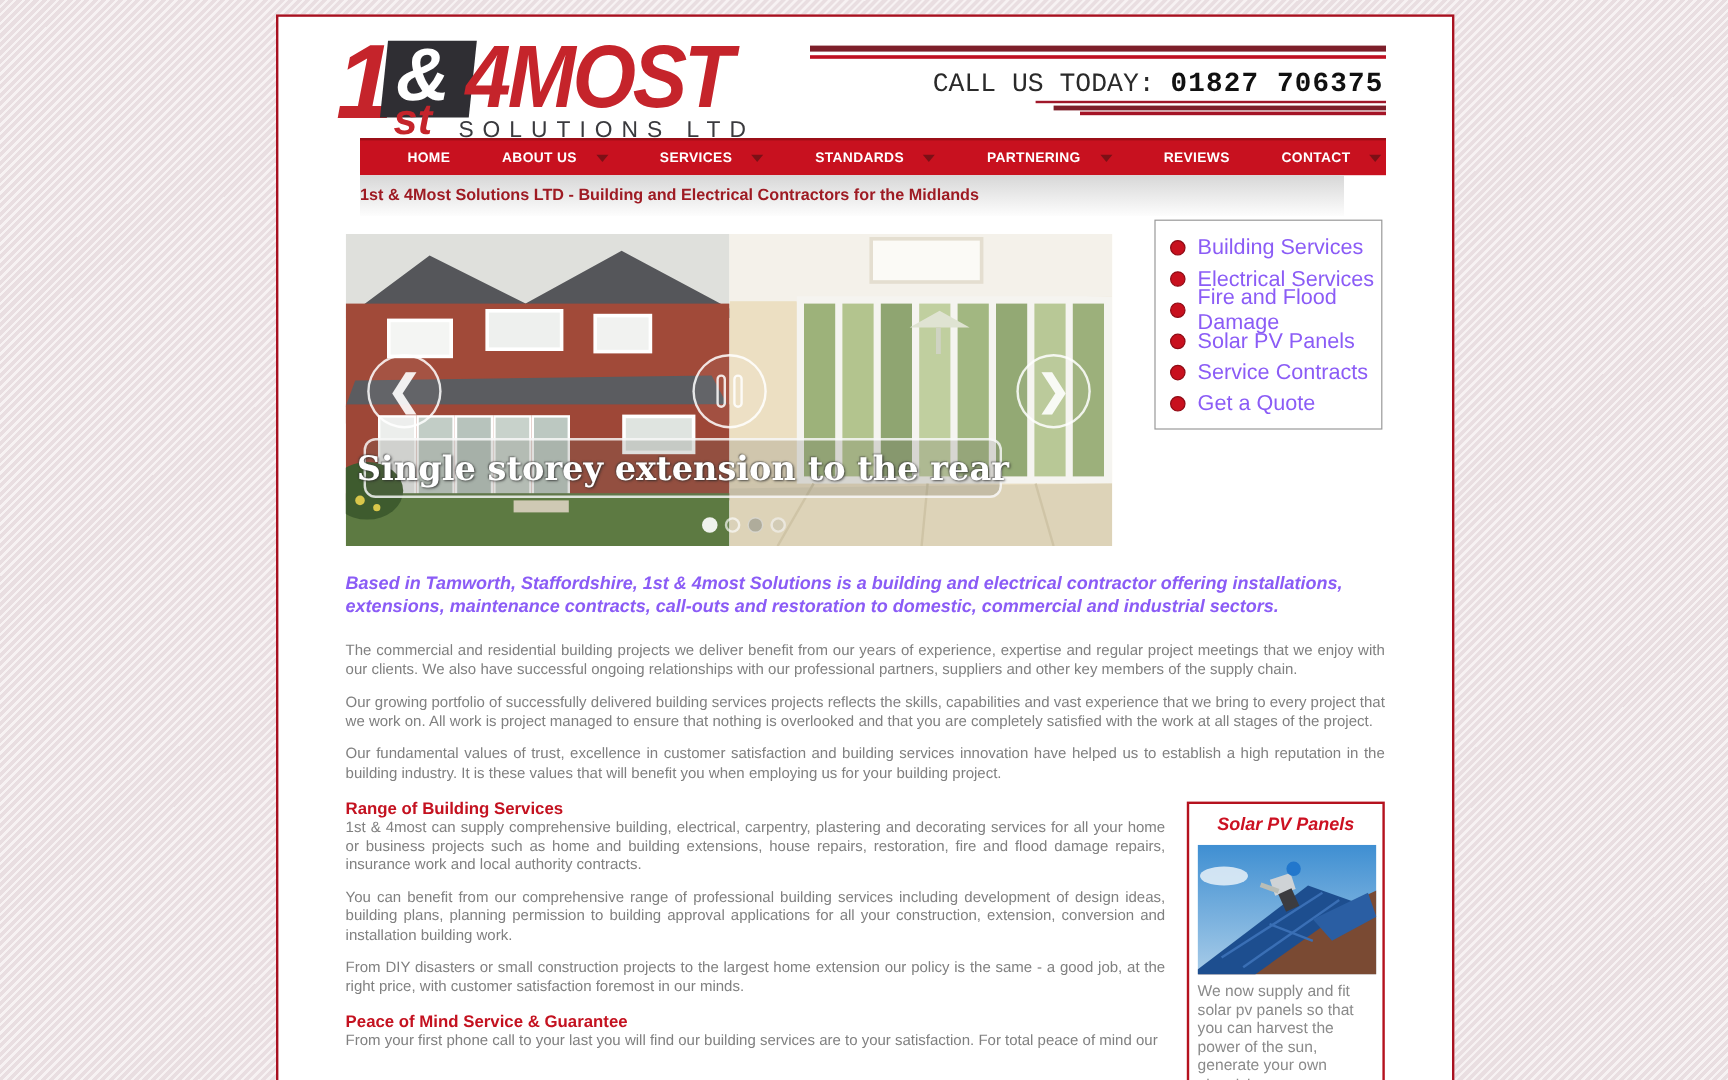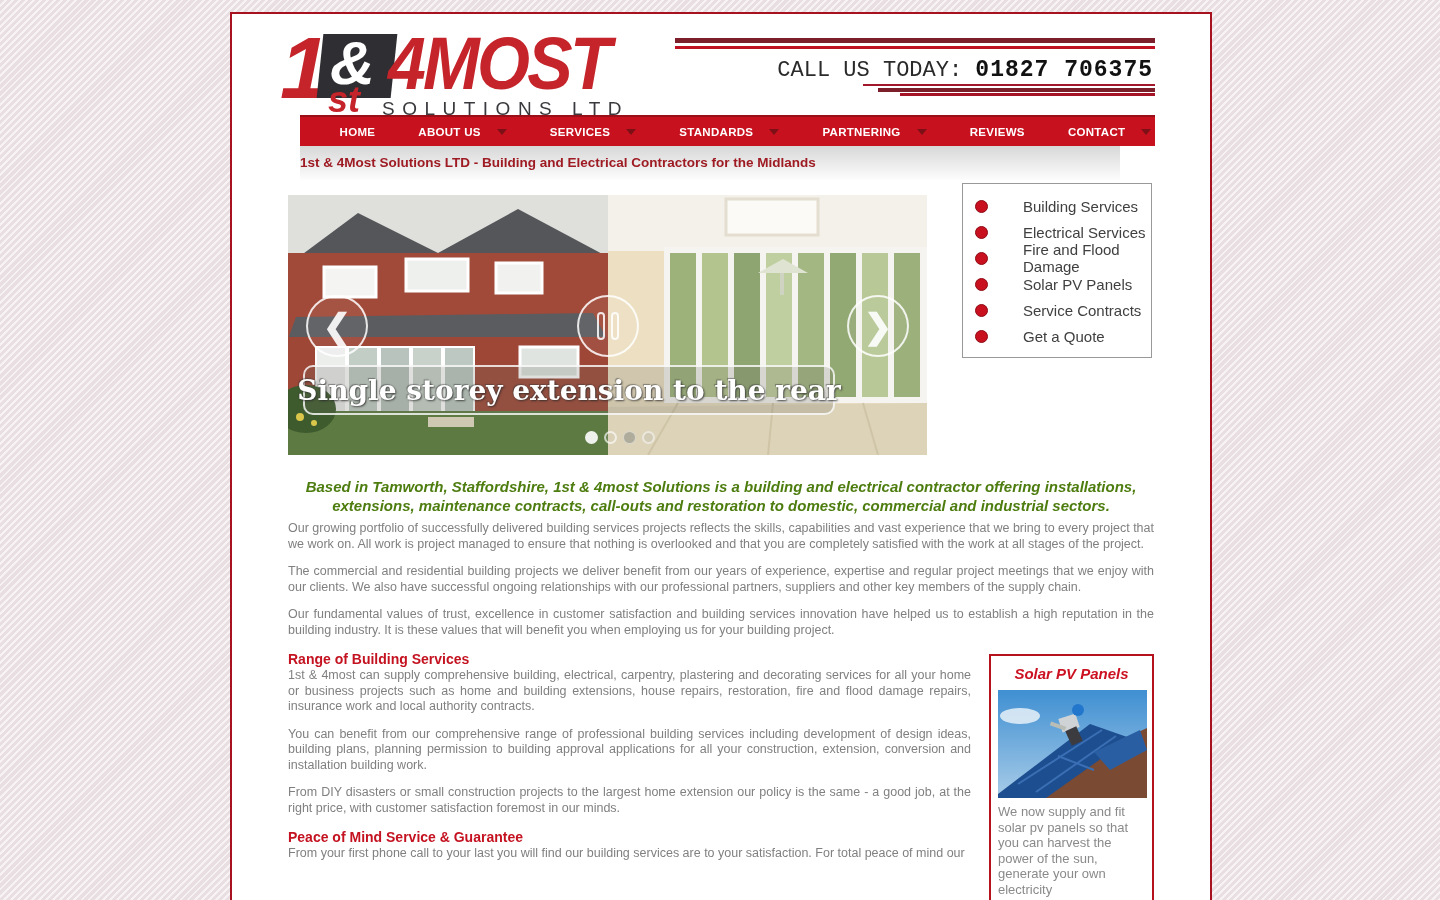--- a/index.html
+++ b/index.html
@@ -112,28 +112,27 @@
   
   .side-menu {
     position:absolute; left:730px; top:169px; width:190px;
     background:#ffffff; border:1px solid #999999; padding:9px 0 8px 12px;
   }
   .side-item { display:flex; align-items:center; height:26px; cursor:pointer; }
   .side-bullet {
     width:13px; height:13px; border-radius:50%; background:#c8101e;
     border:1px solid #8e0b15; margin-right:10px; flex:none;
   }
-  .side-label { color:#404040; font-size:15px;margin-left:25px; }
+  .side-label { color:#8b5cf6; font-size:18px; }
 
   
   .content { position:absolute; left:56px; top:463px; width:866px; }
   .intro {
-    color:#4d7c0f; font-weight:bold; font-style:italic; font-size:15px; line-height:19px;
-    margin-bottom:6px;
-    text-align:center;
+    color:#8b5cf6; font-weight:bold; font-style:italic; font-size:15px; line-height:19px;
+    margin-bottom:20px;
   }
   .sec-heading { color:#c41220; font-weight:bold; font-size:14px; margin:13px 0 1px 0; }
   .content p.body { color:#808080; font-size:12.5px; line-height:15.5px; margin:0 0 12px 0; text-align:justify; }
   .content p.body:last-child { margin-bottom:0; }
 
   
   .solar-box {
     float:right; width:165px; height:430px; margin:4px 0 6px 18px;
     border:2px solid #b5121e; background:#ffffff; padding:5px 7px; overflow:hidden;
   }
@@ -297,22 +296,22 @@
     </div>
     <div class="side-item">
       <span class="side-bullet"></span>
       <span class="side-label">Get a Quote</span>
     </div>
   </div>
 
   <div class="content">
     <p class="intro">Based in Tamworth, Staffordshire, 1st &amp; 4most Solutions is a building and electrical contractor offering installations, extensions, maintenance contracts, call-outs and restoration to domestic, commercial and industrial sectors.</p>
 
+    <p class="body">The commercial and residential building projects we deliver benefit from our years of experience, expertise and regular project meetings that we enjoy with our clients. We also have successful ongoing relationships with our professional partners, suppliers and other key members of the supply chain.</p>
     <p class="body">Our growing portfolio of successfully delivered building services projects reflects the skills, capabilities and vast experience that we bring to every project that we work on. All work is project managed to ensure that nothing is overlooked and that you are completely satisfied with the work at all stages of the project.</p>
-    <p class="body">The commercial and residential building projects we deliver benefit from our years of experience, expertise and regular project meetings that we enjoy with our clients. We also have successful ongoing relationships with our professional partners, suppliers and other key members of the supply chain.</p>
     <p class="body">Our fundamental values of trust, excellence in customer satisfaction and building services innovation have helped us to establish a high reputation in the building industry. It is these values that will benefit you when employing us for your building project.</p>
 
     <div class="solar-box">
       <div class="solar-heading">Solar PV Panels</div>
       <svg class="solar-img" width="149" height="108" viewBox="0 0 149 108">
         <defs>
           <linearGradient id="sky" x1="0" y1="0" x2="0" y2="1">
             <stop offset="0" stop-color="#3f8fd2"></stop>
               <stop offset="1" stop-color="#a8cce8"></stop>
           </linearGradient>

